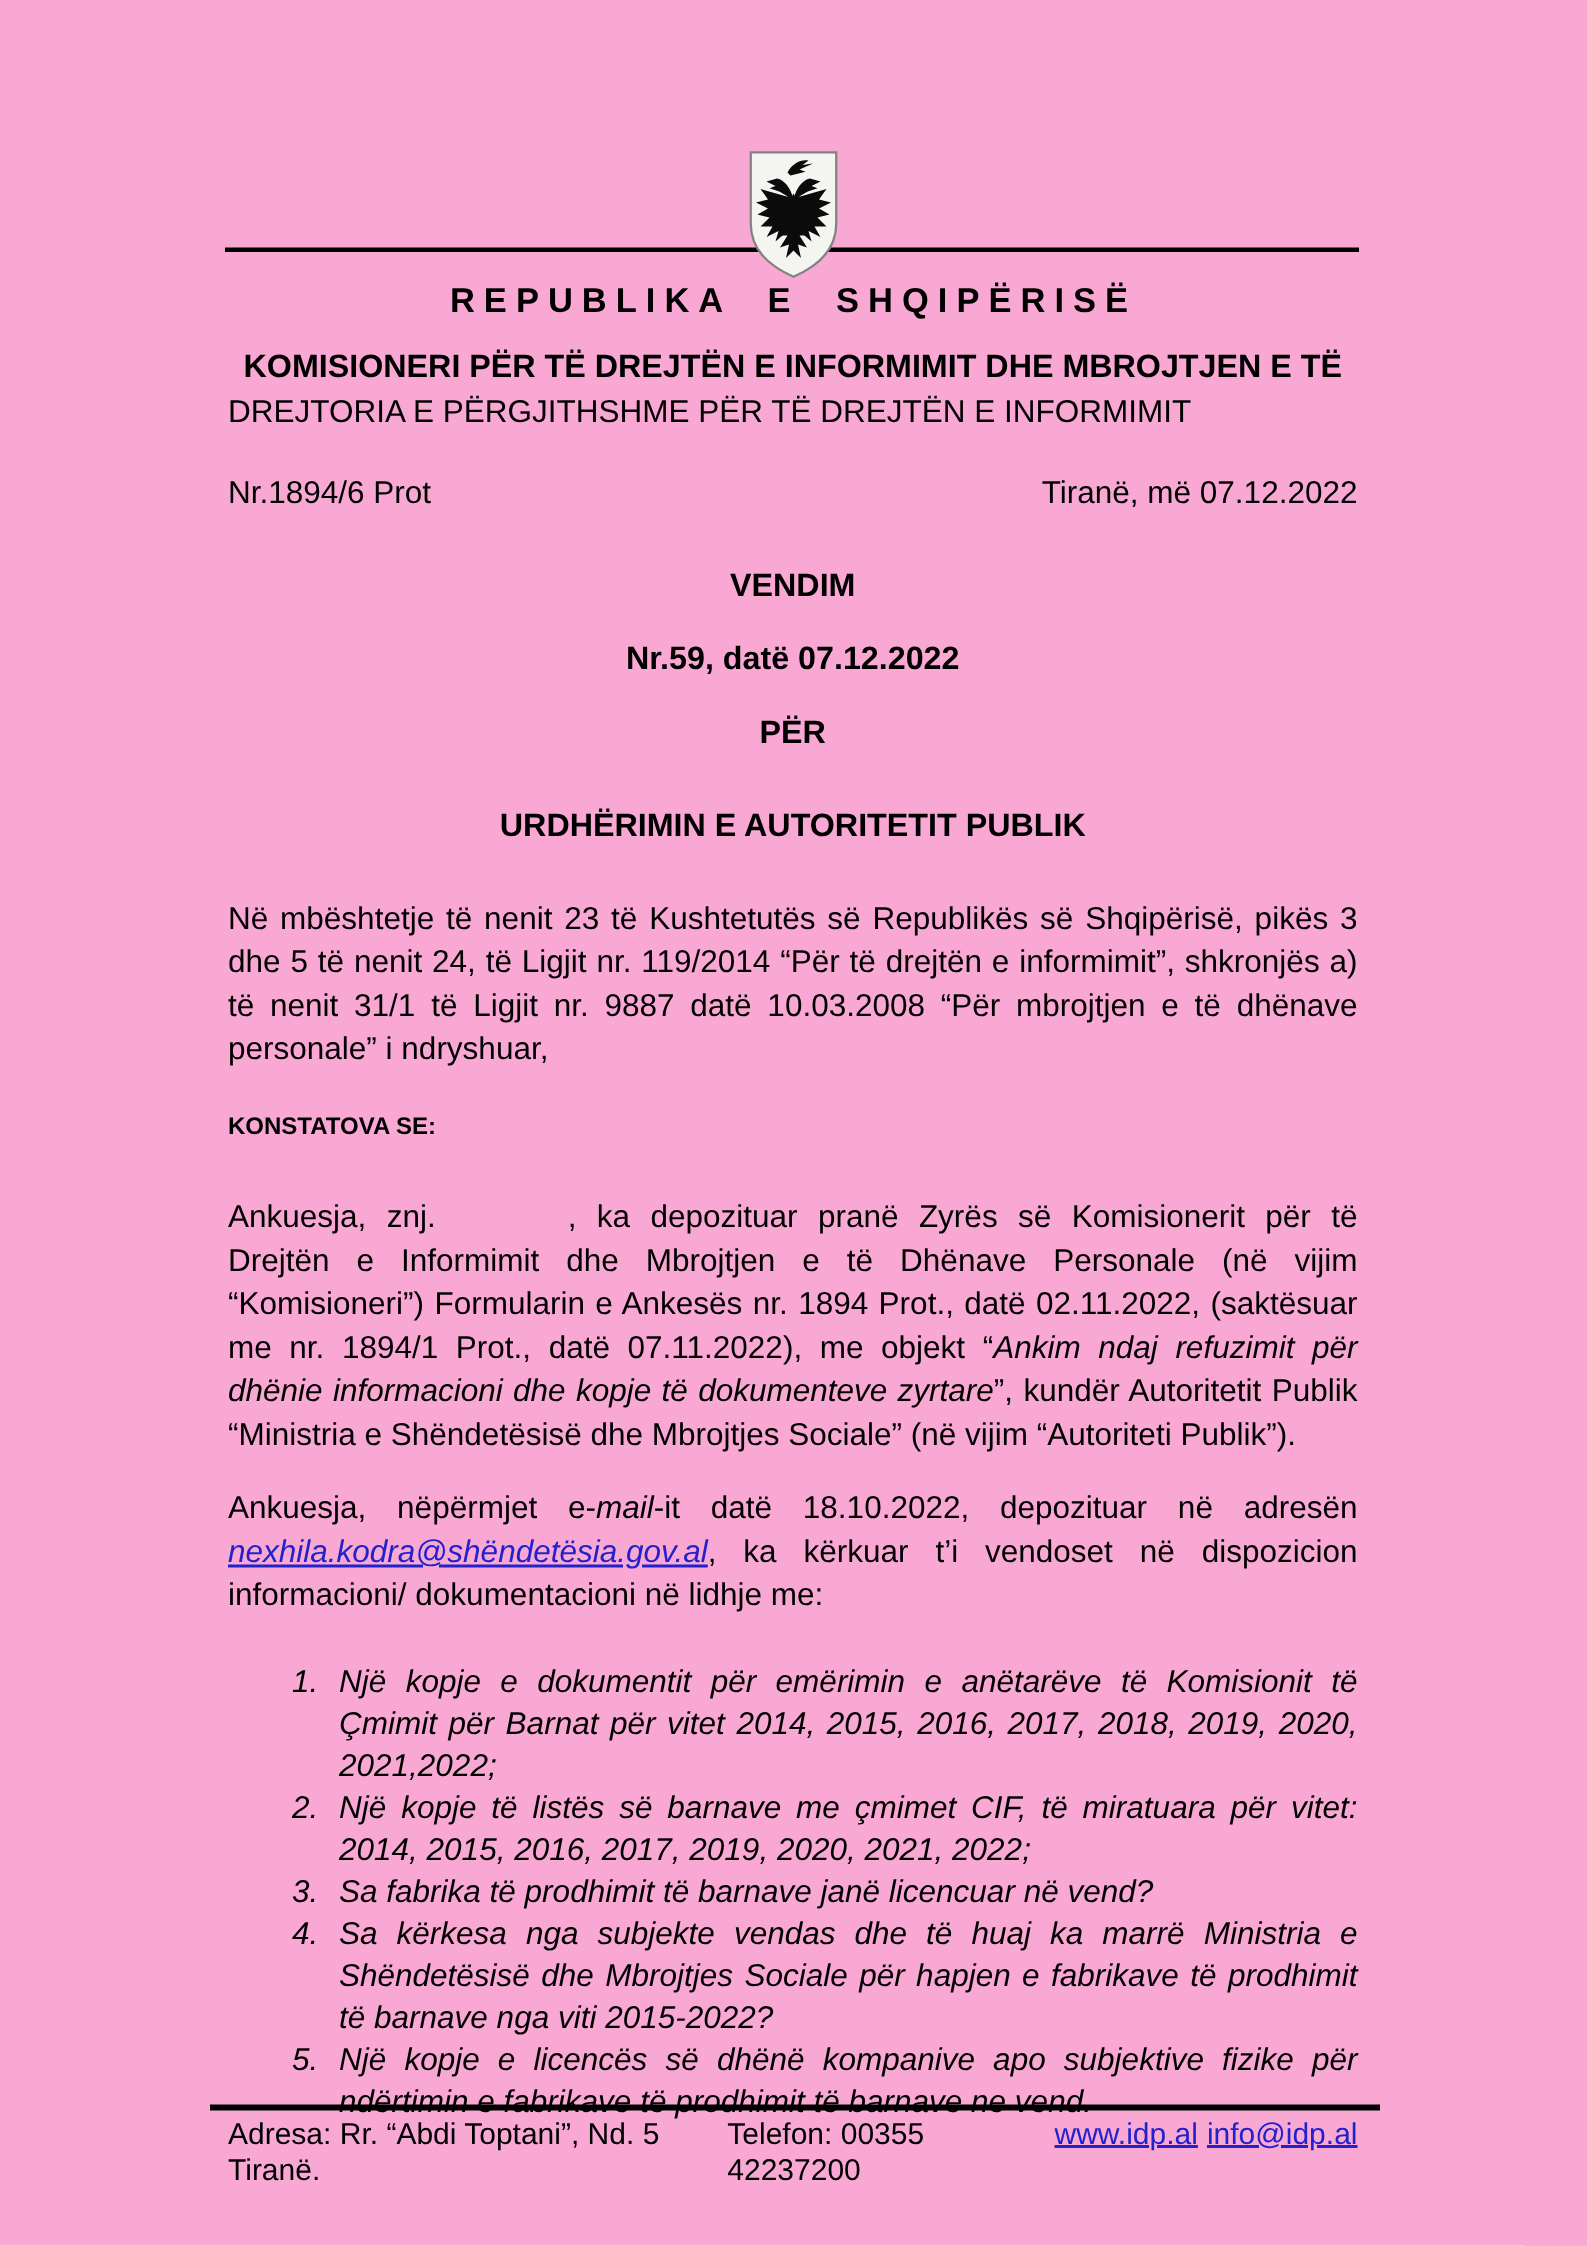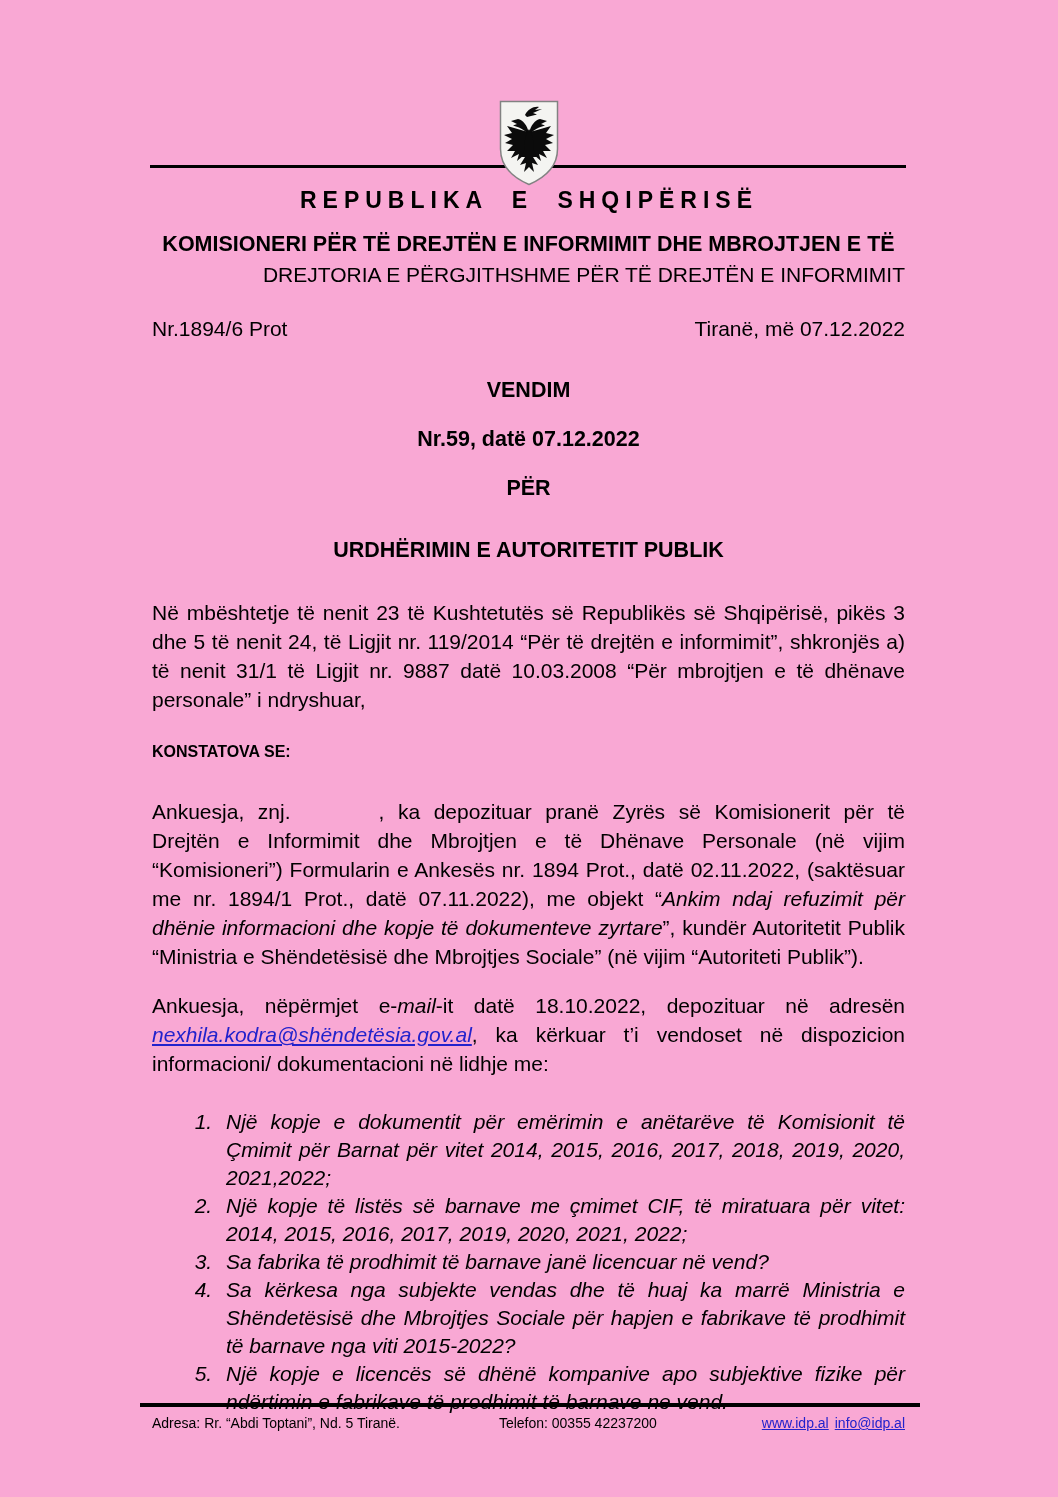--- a/index.html
+++ b/index.html
@@ -20,21 +20,21 @@
   .emblem{position:absolute;top:99px;left:50%;transform:translateX(-50%);width:64px;height:88px;}
 
   .republic{
     text-align:center;font-weight:bold;font-size:23px;line-height:30px;
     letter-spacing:6px;word-spacing:12px;
   }
   .org-bold{
     text-align:center;font-weight:bold;font-size:21.5px;line-height:31px;
   }
   .org-bold.first{margin-top:14px;}
-  .org-reg{text-align:right;font-size:21px;line-height:30px;}
+  .org-reg{text-align:left;font-size:21px;line-height:30px;}
 
   
   .meta-row{
     display:flex;justify-content:space-between;
     margin-top:26px;font-size:21px;line-height:26px;
   }
 
   
   .title-line{
     text-align:center;font-weight:bold;font-size:21.5px;line-height:22px;
@@ -68,21 +68,21 @@
     font-style:italic;
     text-align:justify;
   }
   ol.req-list li{margin:0;padding-left:8px;}
 
   
   .footer-rule{position:absolute;left:140px;right:138px;top:1403px;height:4px;background:#000;}
   .footer-row{
     position:absolute;left:152px;right:153px;top:1411px;
     display:flex;justify-content:space-between;align-items:baseline;
-    font-size:14px;line-height:24px;
+    font-size:20px;line-height:24px;
   }
   .footer-links a{margin-left:6px;}
 </style>
 </head>
 <body>
 
 <div class="page">
 
   <div class="header-top">
     <div class="header-rule"></div>

